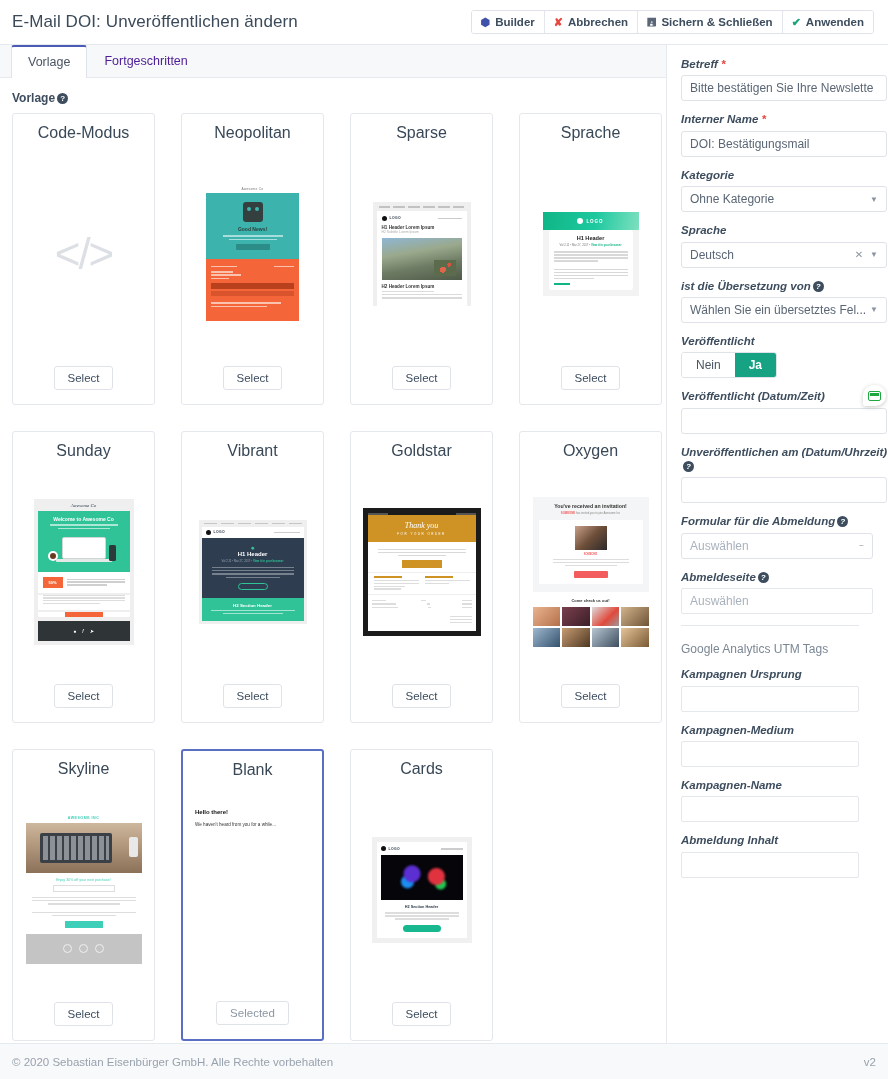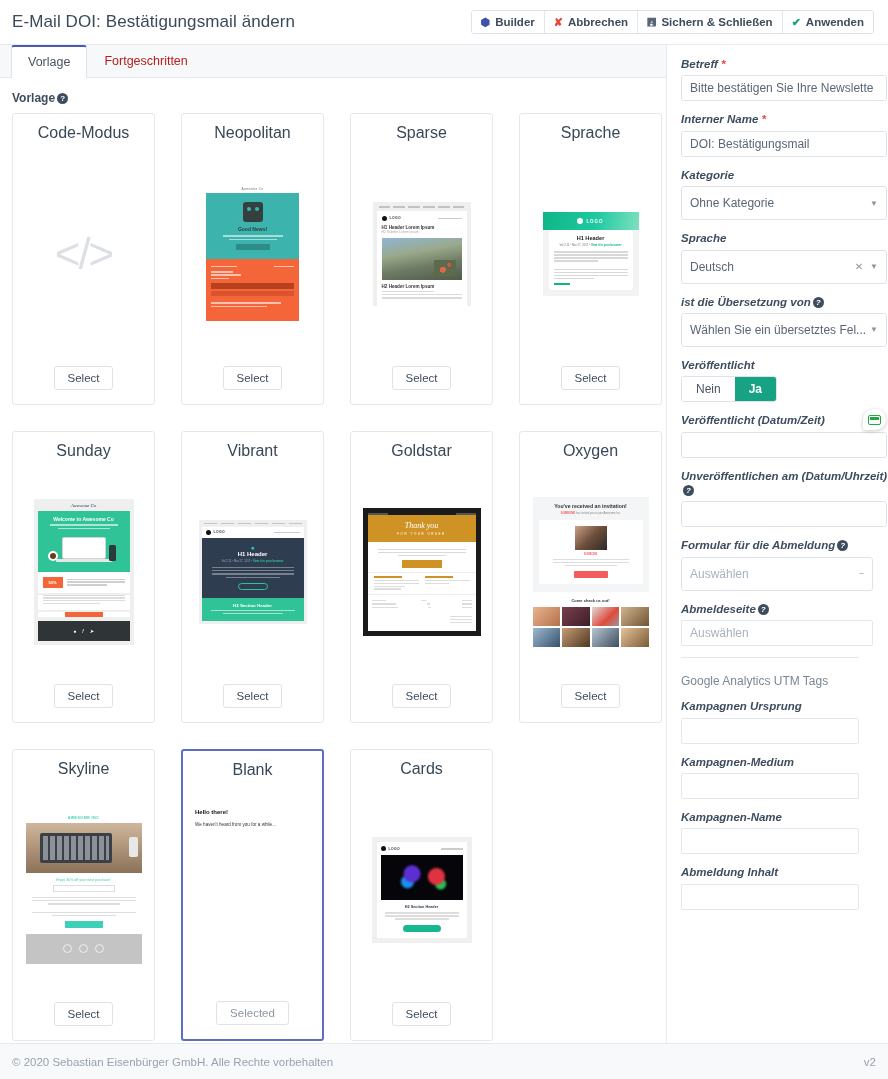--- a/index.html
+++ b/index.html
@@ -74,21 +74,21 @@
   .tabs {
     display: flex;
     background: #f7f8fa;
     border-bottom: 1px solid #e6e9ee;
     padding-left: 11px;
     height: 33px;
   }
   .tab {
     padding: 8px 16px 7px 16px;
     font-size: 12.5px;
-    color: #b91c1c;
+    color: #4c1d95;
     cursor: pointer;
     background: transparent;
     border: 1px solid transparent;
     border-bottom: none;
     position: relative;
     top: 0;
   }
   .tab.active {
     background: #ffffff;
     color: #4a5462;
@@ -334,21 +334,21 @@
     background: #fff;
     outline: none;
   }
   .finput.wide { width: 206px; }
   .finput::placeholder { color: #a9b2bd; }
   .fselect {
     width: 190px;
     height: 26px;
     border: 1px solid #dfe3e9;
     border-radius: 3px;
-    padding: 16px 8px;
+    padding: 0 8px;
     font-size: 12px;
     color: #5a6675;
     display: flex;
     align-items: center;
     justify-content: space-between;
     background: #fff;
     cursor: pointer;
     text-align: right;
   }
   .fselect .val { white-space: nowrap; overflow: hidden; text-overflow: ellipsis; }
@@ -418,21 +418,21 @@
     justify-content: space-between;
     padding: 0 12px;
     font-size: 11.5px;
     color: #98a2ae;
   }
 </style>
 </head>
 <body>
 
 <div class="topbar">
-  <div class="page-title">E-Mail DOI: Bestätigungsmail ändern</div>
+  <div class="page-title">E-Mail DOI: Unveröffentlichen ändern</div>
   <div class="btn-group">
     <div class="tb-btn">
       <span class="tb-ico ico-builder">⬢</span>
       <span>Builder</span>
     </div>
     <div class="tb-btn">
       <span class="tb-ico ico-x">✘</span>
       <span>Abbrechen</span>
     </div>
     <div class="tb-btn">

